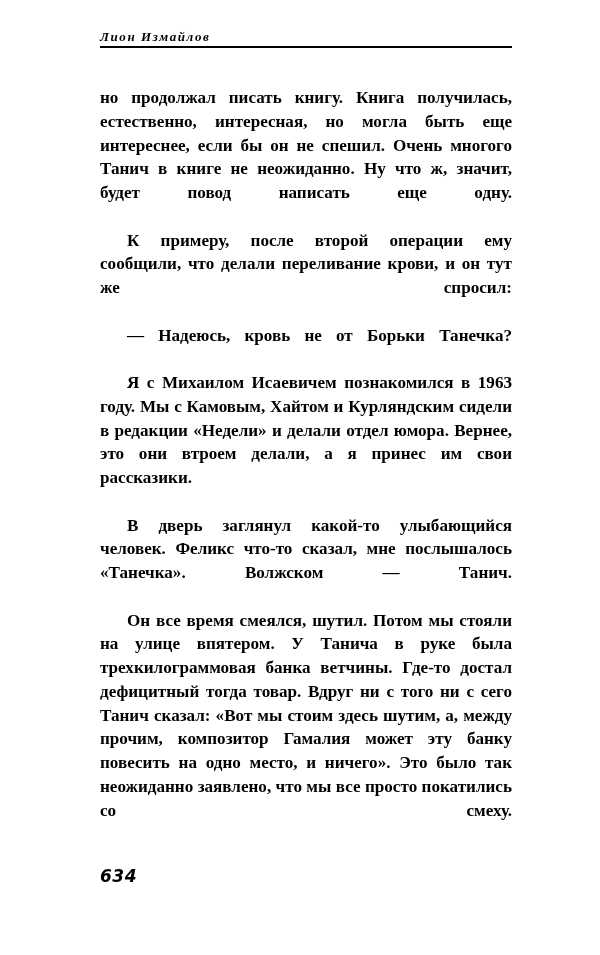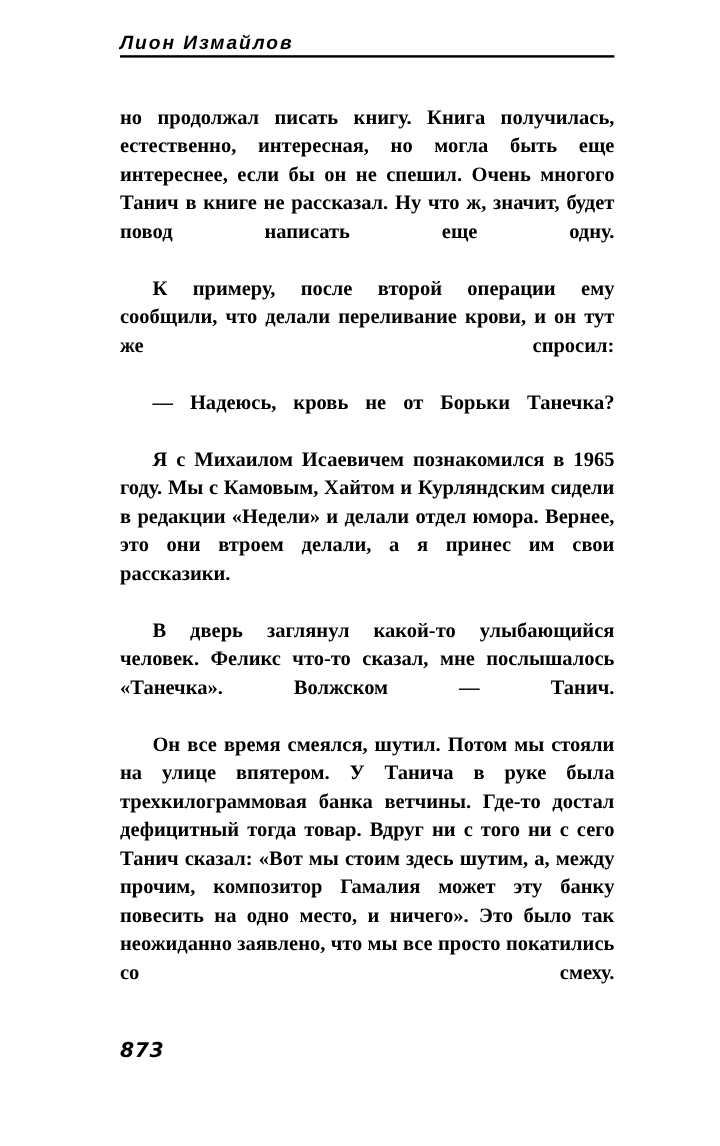--- a/index.html
+++ b/index.html
@@ -24,24 +24,24 @@
     background: #ffffff;
   }
   
   .running-head {
     position: absolute;
     left: 100px;
     top: 30px;
     width: 412px;
   }
   .running-head-title {
-    font-family: Liberation Sans, sans-serif;
+    font-family: Liberation Serif, serif;
     font-weight: bold;
     font-style: italic;
-    font-size: 16px;
+    font-size: 13px;
     letter-spacing: 1.6px;
     color: #000;
     line-height: 14px;
     white-space: nowrap;
   }
   .running-head-rule {
     margin-top: 2px;
     width: 412px;
     height: 2px;
     background: #000;
@@ -90,24 +90,24 @@
 <body>
 
 <div class="page">
 
   <div class="running-head">
     <div class="running-head-title">Лион Измайлов</div>
     <div class="running-head-rule"></div>
   </div>
 
   <div class="body-text">
-    <p class="para no-indent">но продолжал писать книгу. Книга получилась, естественно, интересная, но могла быть еще интереснее, если бы он не спешил. Очень многого Танич в книге не рассказал. Ну что ж, значит, будет повод написать еще одну.</p>
+    <p class="para no-indent">но продолжал писать книгу. Книга получилась, естественно, интересная, но могла быть еще интереснее, если бы он не спешил. Очень многого Танич в книге не неожиданно. Ну что ж, значит, будет повод написать еще одну.</p>
     <p class="para">К примеру, после второй операции ему сообщили, что делали переливание крови, и он тут же спросил:</p>
     <p class="para">— Надеюсь, кровь не от Борьки Танечка?</p>
-    <p class="para">Я с Михаилом Исаевичем познакомился в 1965 году. Мы с Камовым, Хайтом и Курляндским сидели в редакции «Недели» и делали отдел юмора. Вернее, это они втроем делали, а я принес им свои рассказики.</p>
+    <p class="para">Я с Михаилом Исаевичем познакомился в 1963 году. Мы с Камовым, Хайтом и Курляндским сидели в редакции «Недели» и делали отдел юмора. Вернее, это они втроем делали, а я принес им свои рассказики.</p>
     <p class="para">В дверь заглянул какой-то улыбающийся человек. Феликс что-то сказал, мне послышалось «Танечка». Волжском — Танич.</p>
     <p class="para">Он все время смеялся, шутил. Потом мы стояли на улице впятером. У Танича в руке была трехкилограммовая банка ветчины. Где-то достал дефицитный тогда товар. Вдруг ни с того ни с сего Танич сказал: «Вот мы стоим здесь шутим, а, между прочим, композитор Гамалия может эту банку повесить на одно место, и ничего». Это было так неожиданно заявлено, что мы все просто покатились со смеху.</p>
 
   </div>
 
-  <div class="folio">873</div>
+  <div class="folio">634</div>
 
 </div>
 
 </body></html>

